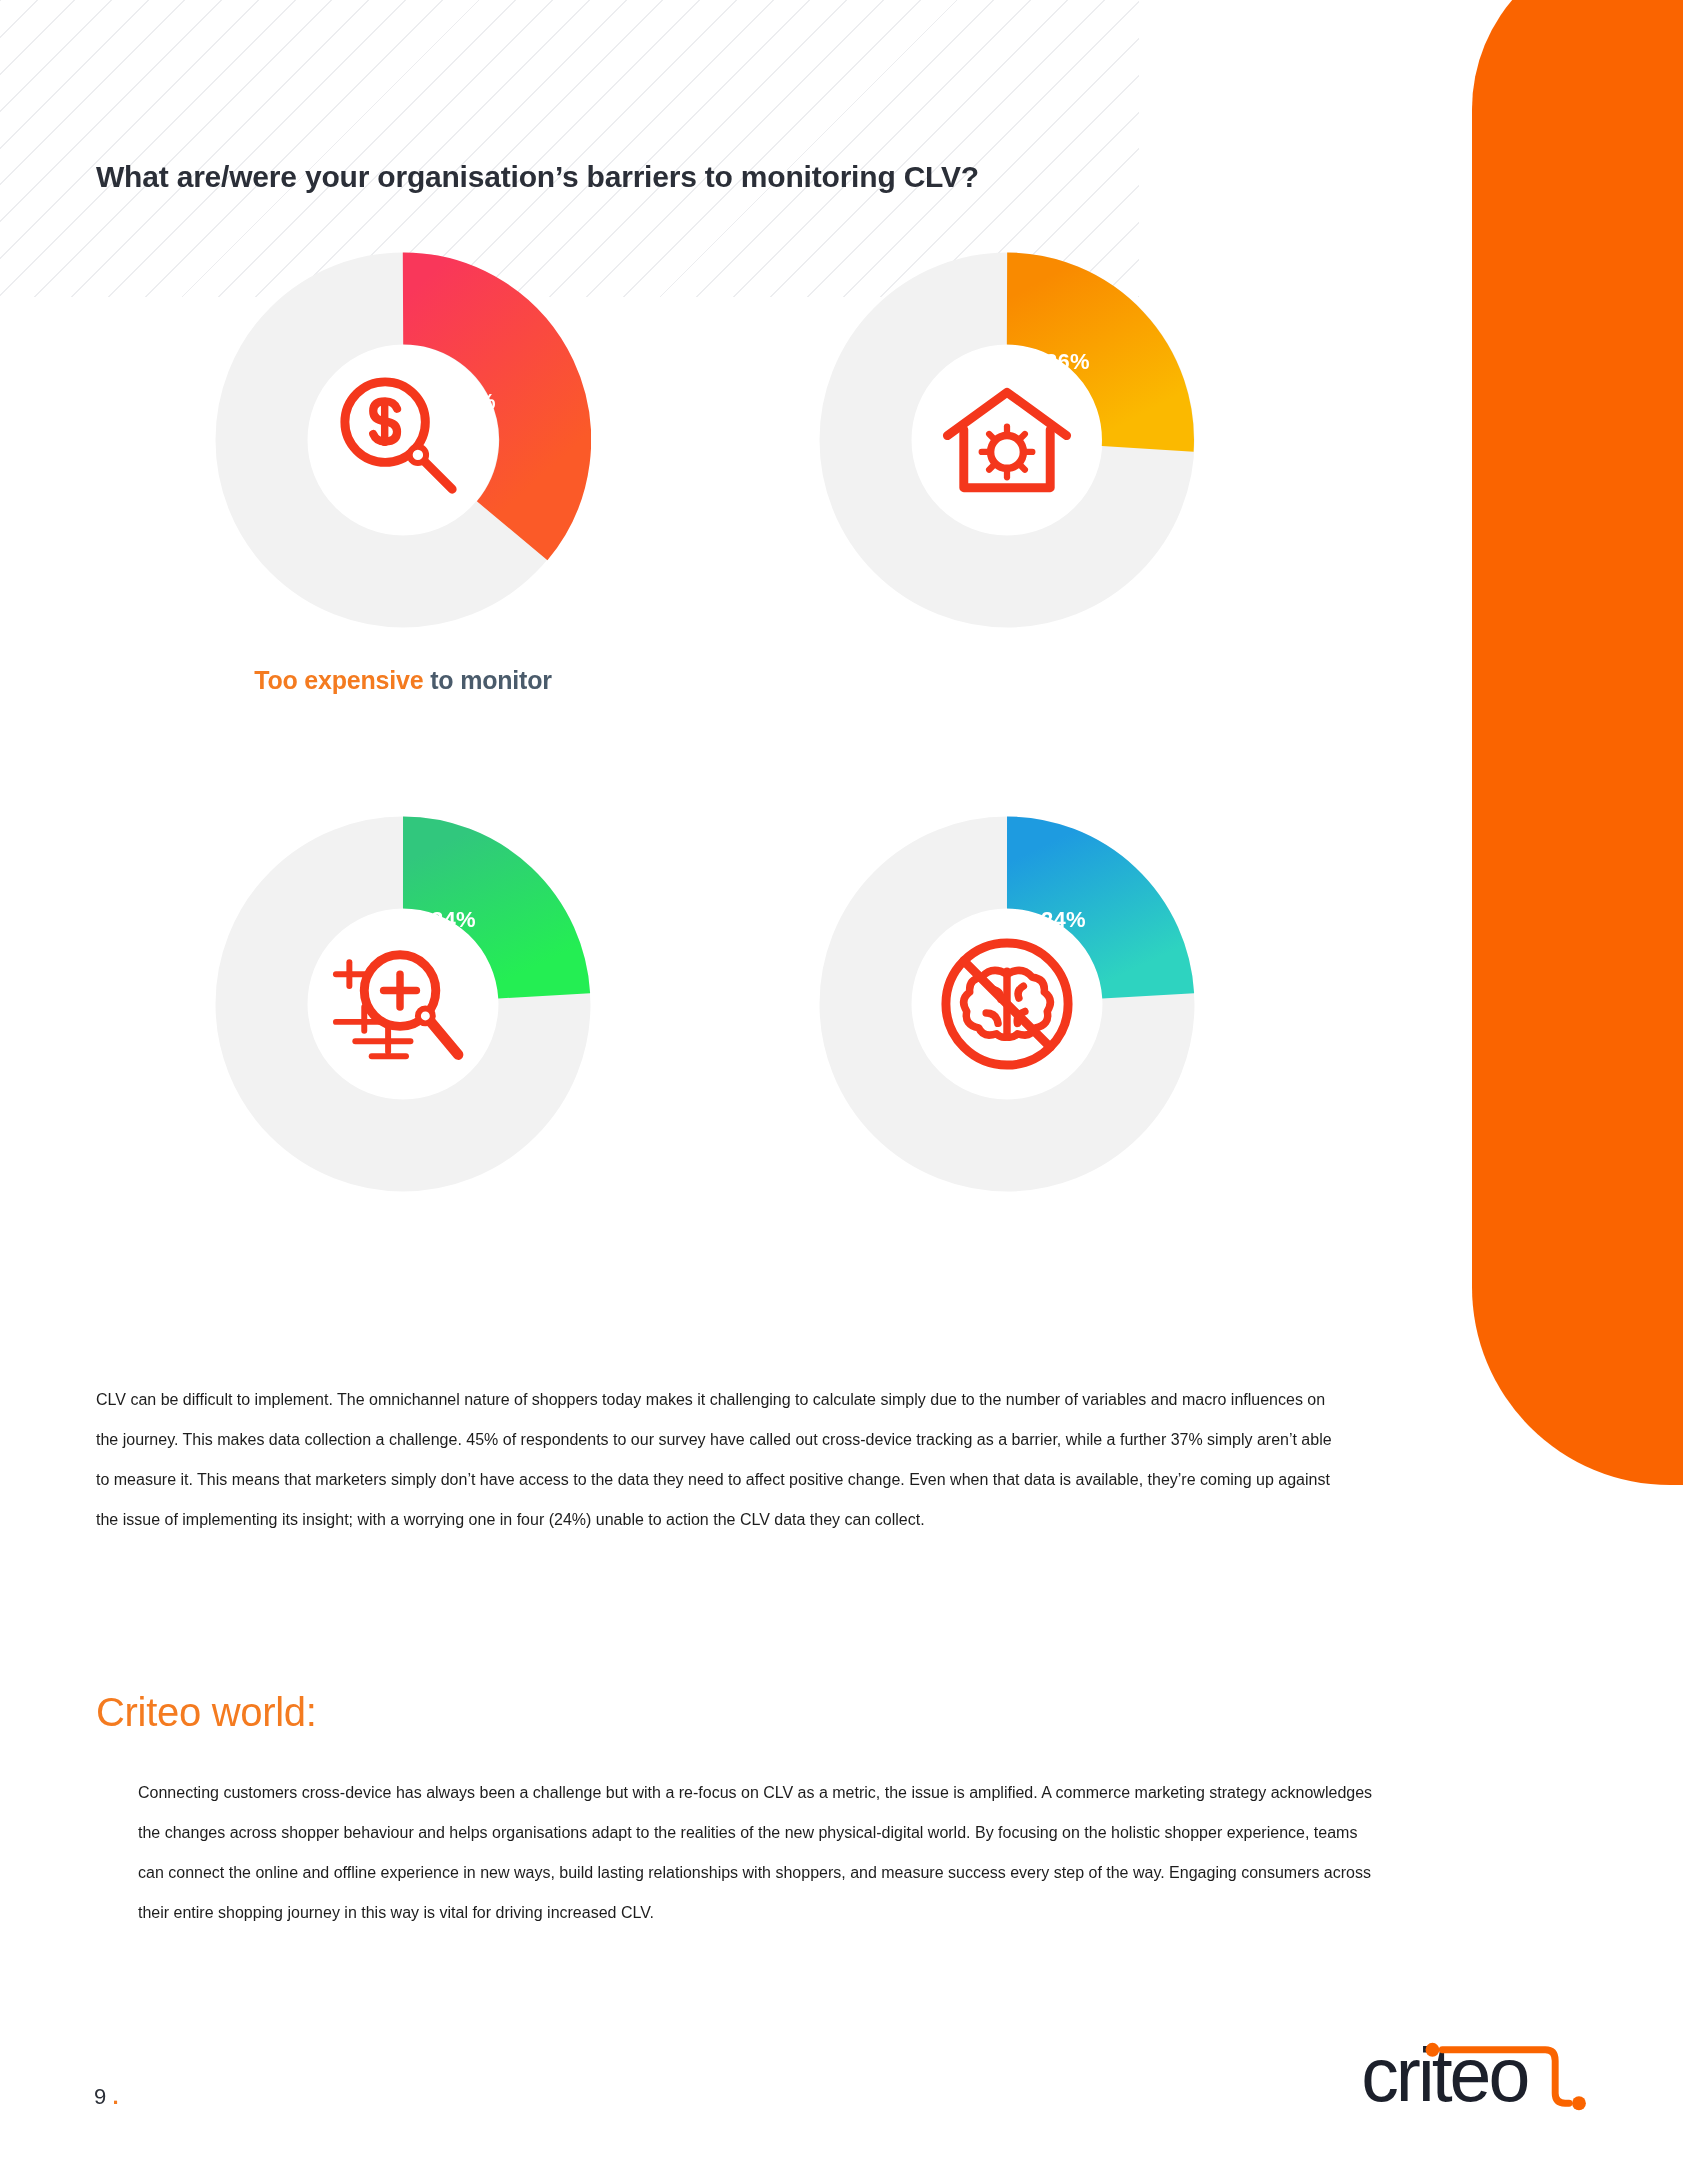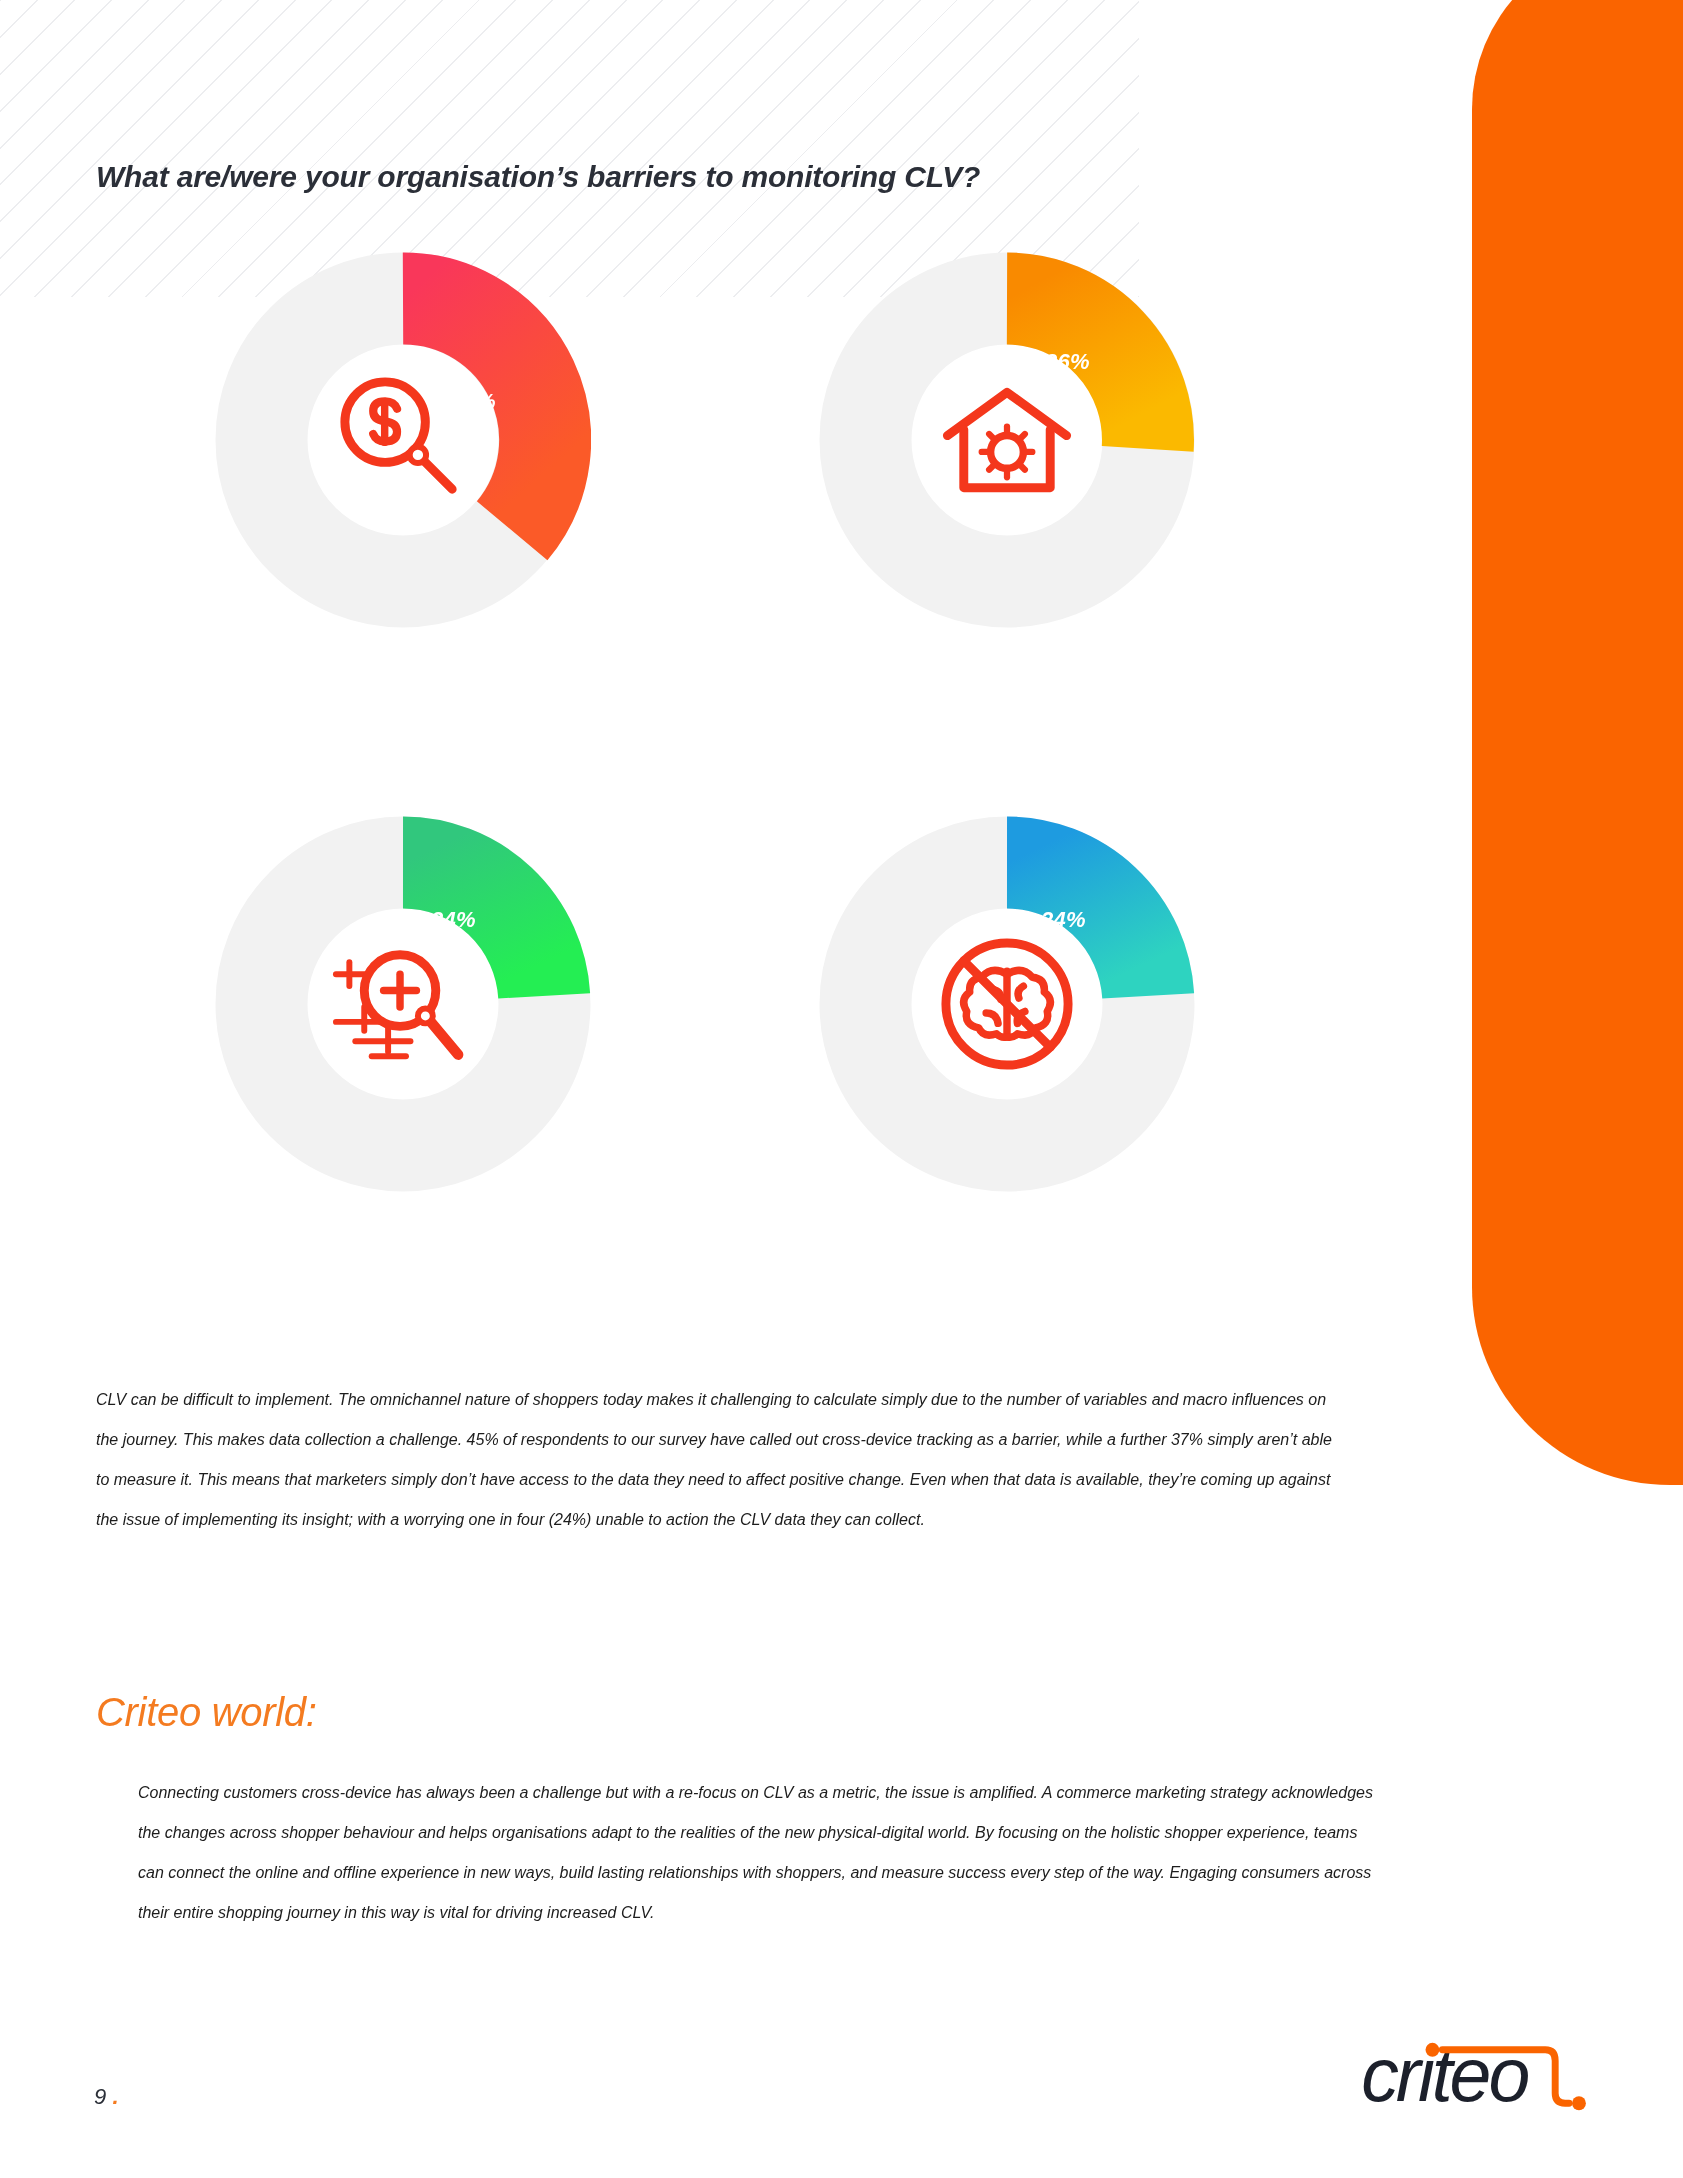--- a/index.html
+++ b/index.html
@@ -46,21 +46,20 @@
     border-top-left-radius: 168px;
     border-bottom-left-radius: 198px;
   }
 
   #content {
     position: absolute;
     left: 0;
     top: 0;
     width: 1608px;
     height: 2178px;
-    font-style: italic;
   }
 
   .page-title {
     position: absolute;
     left: 96px;
     top: 160px;
     font-size: 30px;
     font-weight: bold;
     color: #2b2f38;
     letter-spacing: -0.2px;
@@ -195,20 +194,21 @@
               <line x1="58" y1="58" x2="83" y2="83"></line>
             </g>
             <circle cx="60" cy="60" r="5.5" fill="#ffffff" stroke="#F4371C" stroke-width="4"></circle>
             <g fill="#F4371C">
               <rect x="35.2" y="22" width="5" height="32" rx="2"></rect>
             </g>
             <path d="M 46 29 q -2 -5 -8 -5 q -8 0 -8 6.5 q 0 6 8 7 q 8 1 8 7 q 0 6.5 -8 6.5 q -6 0 -8 -5" fill="none" stroke="#F4371C" stroke-width="5.5" stroke-linecap="round"></path>
           </svg>
           <span class="pct-label" style="left:236px; top:137px;">64%</span>
         </div>
+        <div class="donut-caption"><span class="hl">Too expensive</span><span class="nm"> to monitor</span></div>
       </div>
 
       <div class="donut-cell cell-r0 cell-c1">
         <div class="donut-wrap">
           <svg width="376" height="376" viewBox="0 0 380 380">
             <defs>
               <linearGradient id="g2" x1="0" y1="0" x2="0.5" y2="1">
                 <stop offset="0%" stop-color="#F98A00"></stop>
                 <stop offset="100%" stop-color="#FBB900"></stop>
               </linearGradient>

